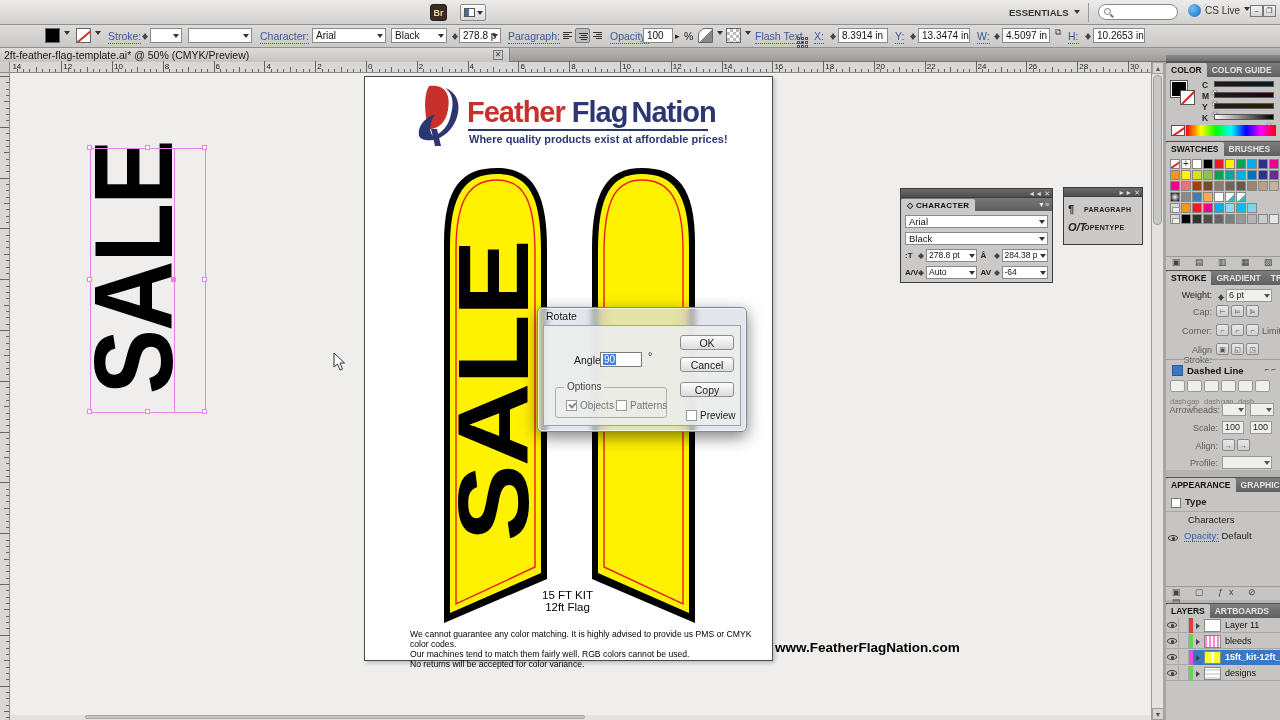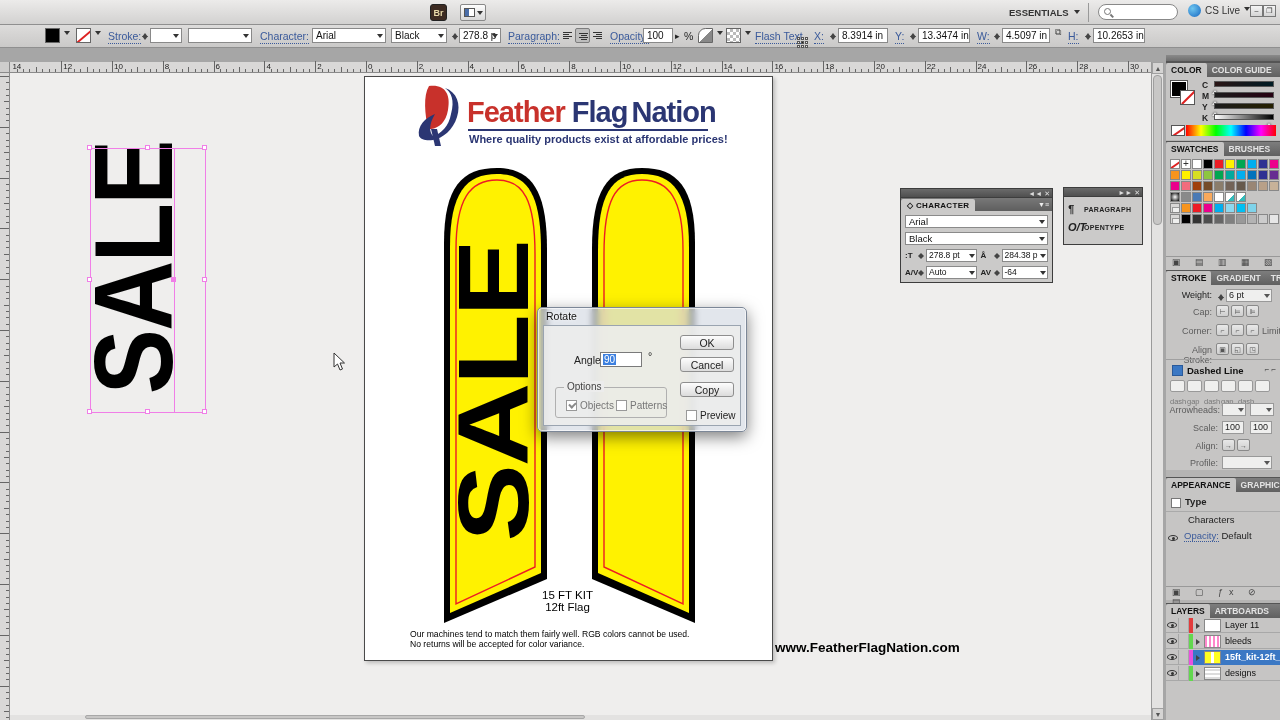--- a/index.html
+++ b/index.html
@@ -288,20 +288,23 @@
         <div class="valbox" style="width:48px"><span>4.5097 in</span></div>
       </div>
     <div class="cb" style="left:1055px"><span class="chain">⧉</span></div>
     <div class="cb" style="left:1068px"><span class="cb-label">H:</span></div>
     <div class="cb" style="left:1083px"><span class="stepper"></span></div>
     <div class="cb" style="left:1093px">
         <div class="valbox" style="width:52px"><span>10.2653 in</span></div>
       </div>
   </div>
 
+  <div id="tabbar" class="abs">
+    <div id="doctab"><span>2ft-feather-flag-template.ai* @ 50% (CMYK/Preview)</span><span class="close">✕</span></div>
+  </div>
 
   <div id="ruler-h" class="abs">
       <span class="num" style="left: 12.4px;">14</span>
       <span class="num" style="left: 63.2px;">12</span>
       <span class="num" style="left: 114px;">10</span>
       <span class="num" style="left: 164.8px;">8</span>
       <span class="num" style="left: 215.6px;">6</span>
       <span class="num" style="left: 266.4px;">4</span>
       <span class="num" style="left: 317.2px;">2</span>
       <span class="num" style="left: 368px;">0</span>
@@ -628,20 +631,21 @@
           <path d="M6,450 L6,84 C6,30 22,11 53,11 C84,11 97,32 97,88 L97,410 Z" fill="#FFF200"></path>
           <path d="M12,441 L12,87 C12,36 26,17 53,17 C80,17 91,38 91,91 L91,404 Z" fill="none" stroke="#ED1C24" stroke-width="1.4"></path>
         </g>
       </svg>
       <div id="flag-sale">SALE</div>
       <div id="kit-text">
           <div>15 FT  KIT</div>
           <div>12ft Flag</div>
         </div>
       <div id="disclaimer">
+          <div>We cannot guarantee any color matching.  It is highly advised to provide us PMS or CMYK color codes.</div>
           <div>Our machines tend to match them fairly well.  RGB colors cannot be used.</div>
           <div>No returns will be accepted for color variance.</div>
         </div>
     </div>
     <div id="website">www.FeatherFlagNation.com</div>
 
     <div id="sel-sale">SALE</div>
     <div id="selbox">
         <span class="selline" style="left: 80px; top: 75px; width: 115px; height: 1px;"></span>
         <span class="selline" style="left: 80px; top: 339px; width: 115px; height: 1px;"></span>

